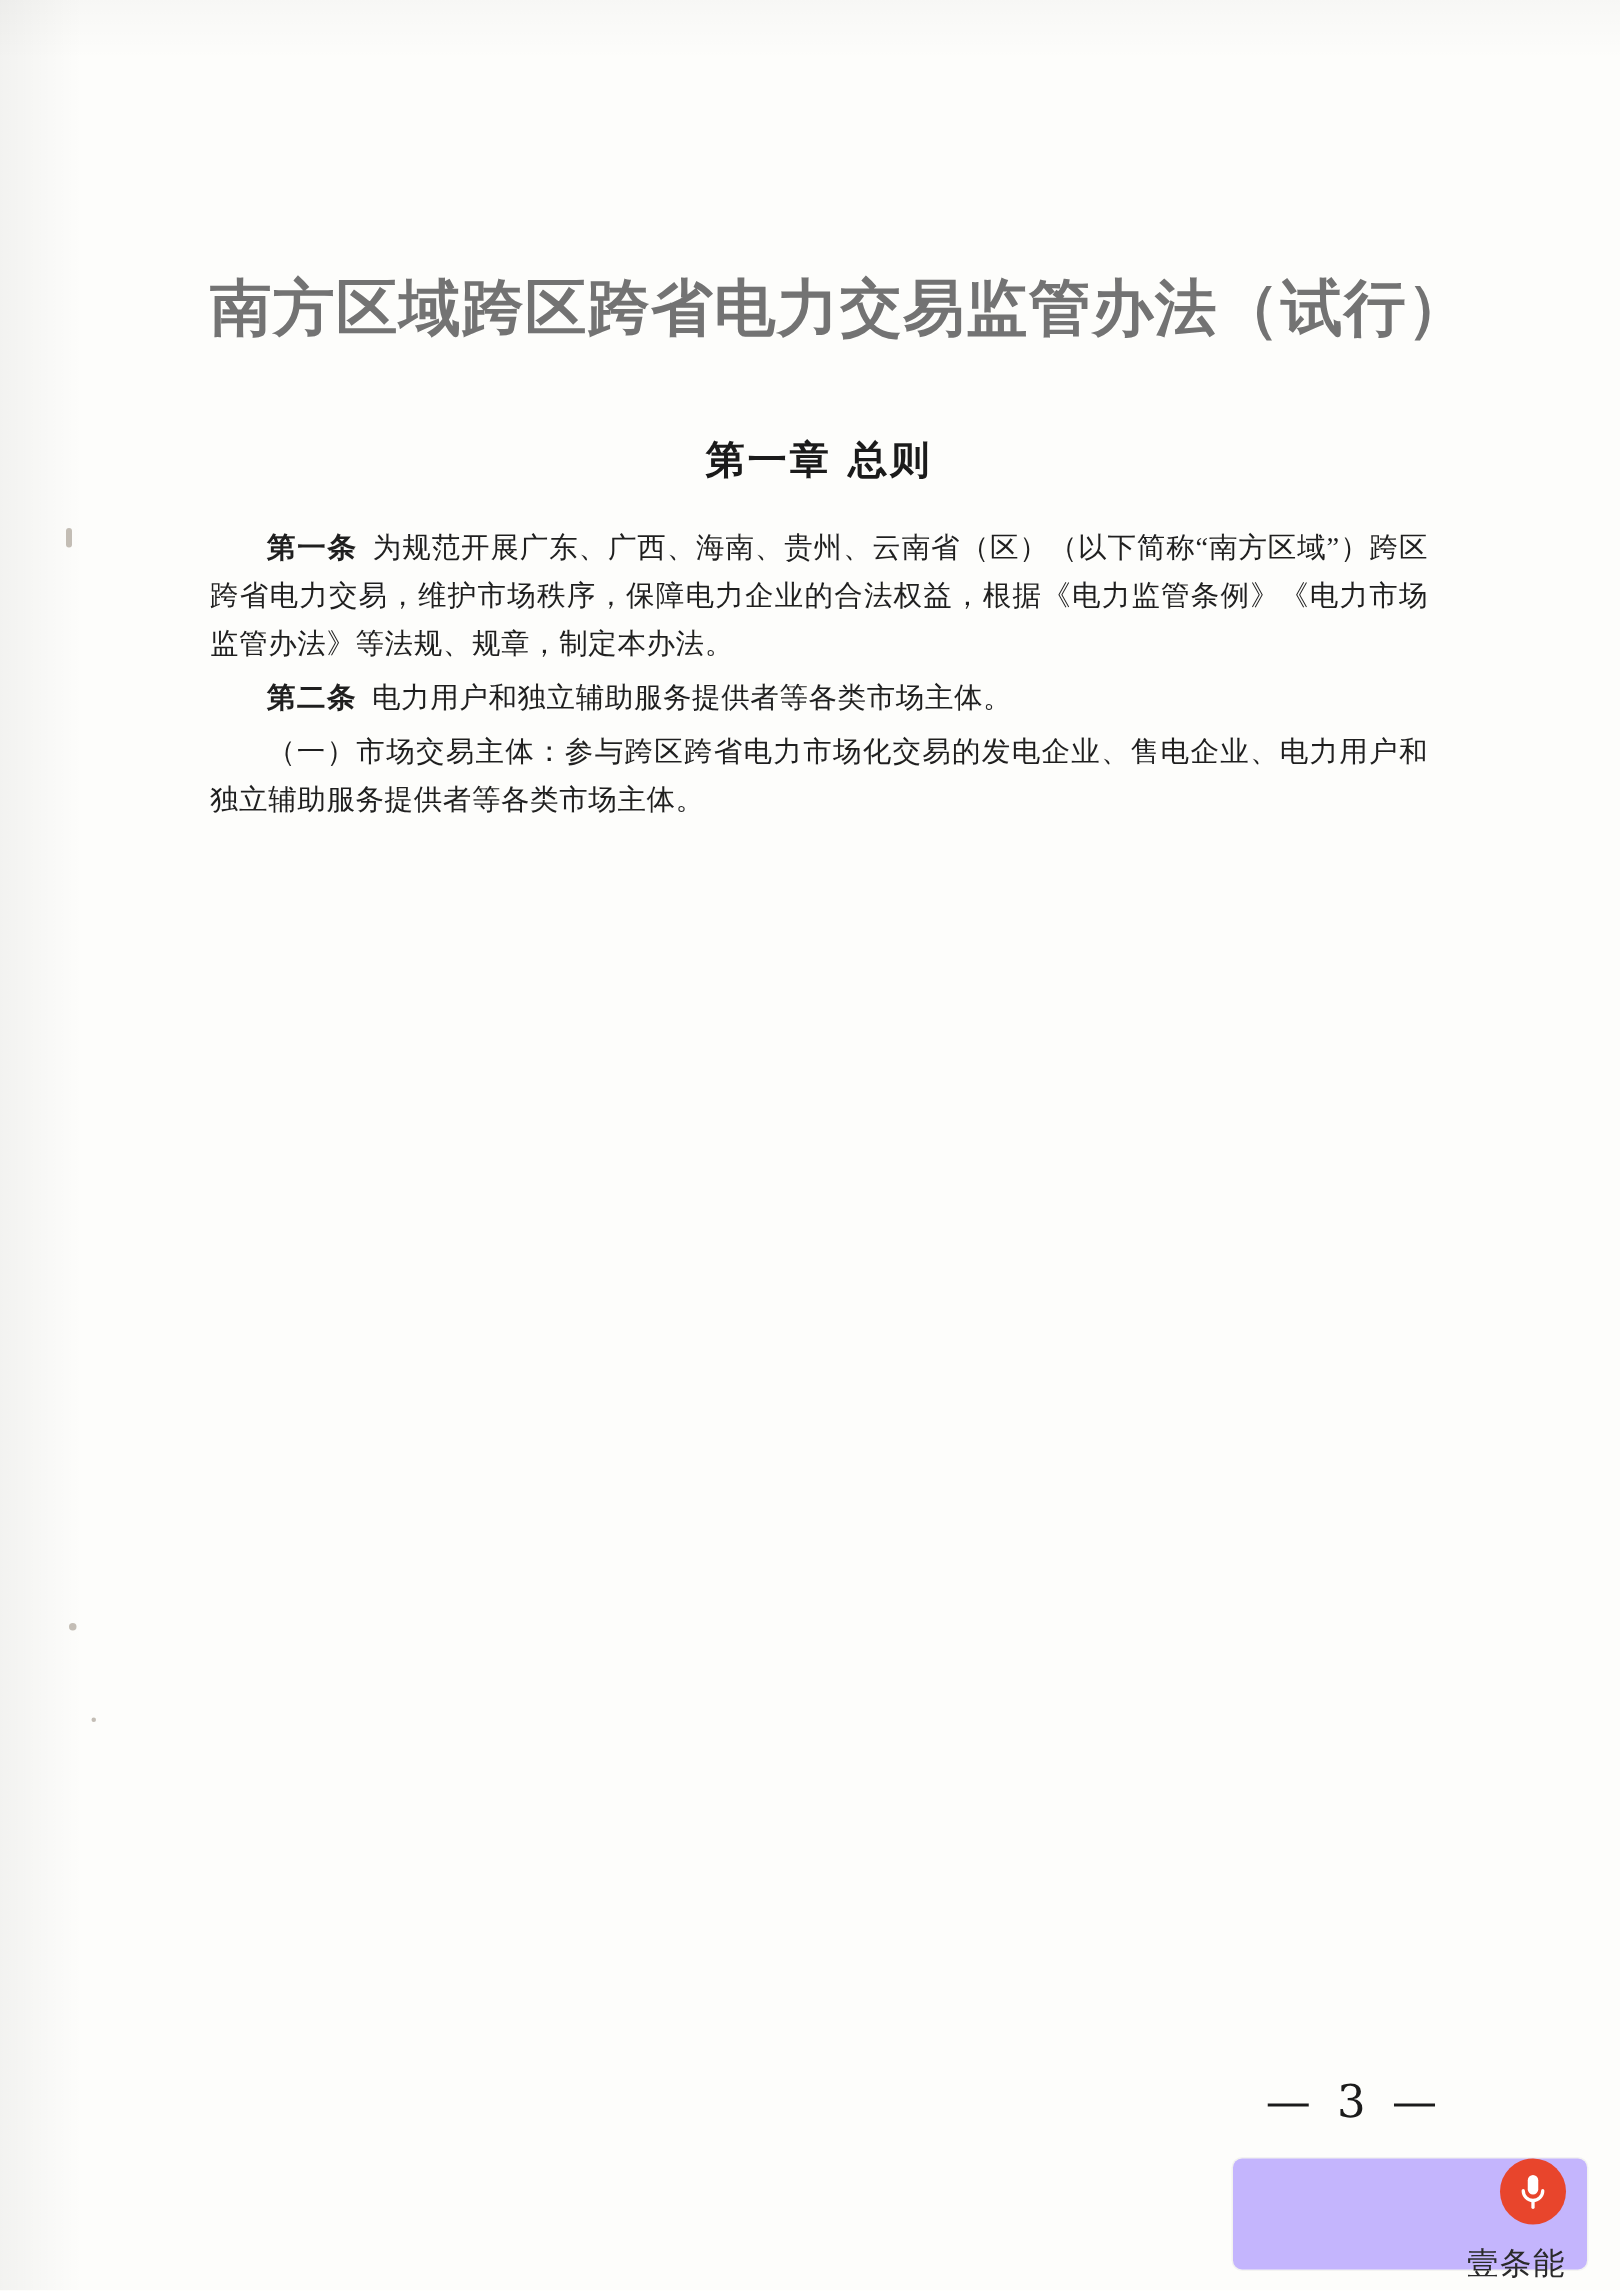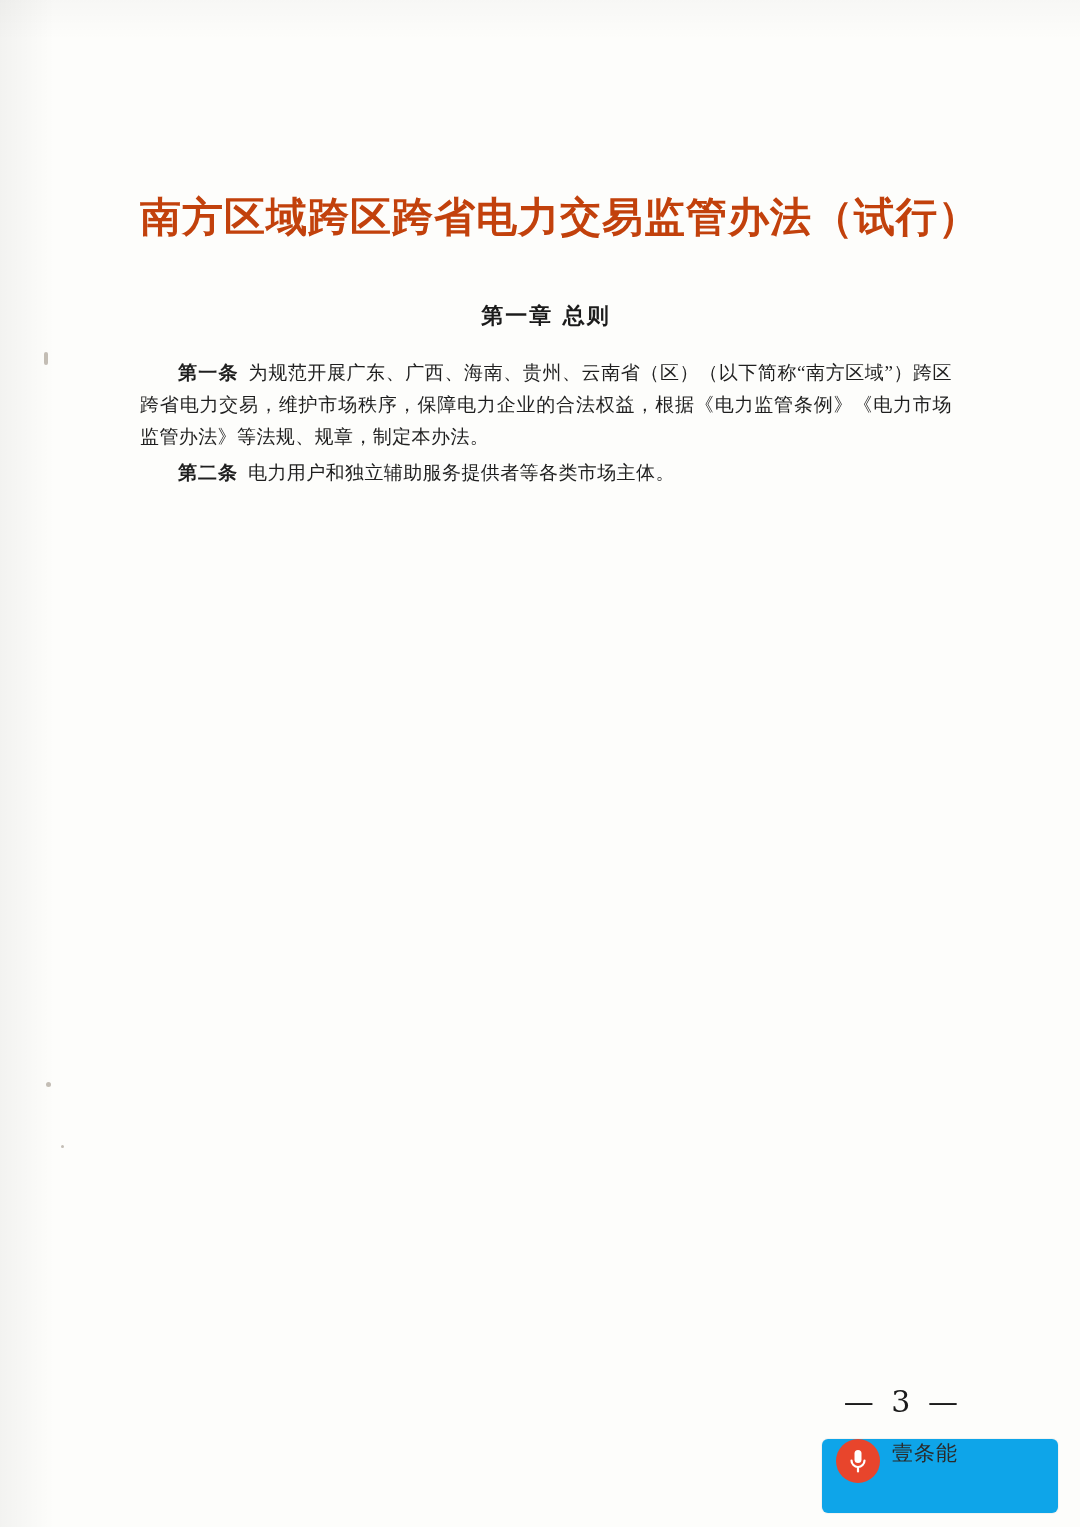--- a/index.html
+++ b/index.html
@@ -35,29 +35,29 @@
     left: 140px;
     top: 180px;
     width: 812px;
   }
   .doc-title {
     font-family: "DejaVu Serif", serif;
     font-weight: bold;
     font-size: 41px;
     letter-spacing: 1px;
     text-align: center;
-    color: #c2410c;
+    color: #737373;
     line-height: 1.25;
-    margin: 12px 0 58px 0;
+    margin: 0 0 58px 0;
     white-space: nowrap;
   }
   .chapter-heading {
     font-family: "DejaVu Serif", serif;
     font-weight: bold;
-    font-size: 22px;
+    font-size: 26px;
     text-align: center;
     letter-spacing: 2px;
     margin: 0 0 26px 0;
     color: #1b1b1b;
   }
   p.para {
     font-size: 19px;
     line-height: 1.68;
     margin: 0 0 4px 0;
     text-align: justify;
@@ -94,28 +94,29 @@
   .speck.s2 { left: 46px; top: 1082px; width: 5px; height: 5px; }
   .speck.s3 { left: 61px; top: 1145px; width: 3px; height: 3px; }
 
   
   .watermark {
     position: absolute;
     right: 22px;
     bottom: 14px;
     width: 236px;
     height: 74px;
-    background: #0ea5e9;
+    background: #c4b5fd;
     border-radius: 6px;
     display: flex;
-    align-items: flex-start;
+    align-items: flex-end;
     gap: 12px;
     padding: 0 14px;
     box-sizing: border-box;
     box-shadow: 0 0 0 1px rgba(0,0,0,0.04);
+    flex-direction: column;
   }
   .wm-logo {
     width: 44px;
     height: 44px;
     border-radius: 50%;
     background: #e8452c;
     position: relative;
     flex: 0 0 auto;
   }
   .wm-logo svg { position: absolute; left: 7px; top: 7px; }
@@ -146,20 +147,23 @@
       <span class="art-label">第一条</span><span>为规范开展广东、广西、海南、贵州、云南省（区）（以下简称“南方区域”）跨区跨省电力交易，维护市场秩序，保障电力企业的合法权益，根据《电力监管条例》《电力市场监管办法》等法规、规章，制定本办法。</span>
     </p>
 
     <p class="para">
       <span class="art-label">第二条</span><span>电力用户和独立辅助服务提供者等各类市场主体。</span>
     </p>
 
 
 
 
+    <p class="para">
+      <span>（一）市场交易主体：参与跨区跨省电力市场化交易的发电企业、售电企业、电力用户和独立辅助服务提供者等各类市场主体。</span>
+    </p>
 
 
   </div>
 
   <div class="page-number">— 3 —</div>
 
   <div class="watermark">
     <div class="wm-logo">
       <svg width="30" height="30" viewBox="0 0 30 30" aria-hidden="true">
         <rect x="11.5" y="4" width="7" height="13" rx="3.5" fill="#ffffff"></rect>

